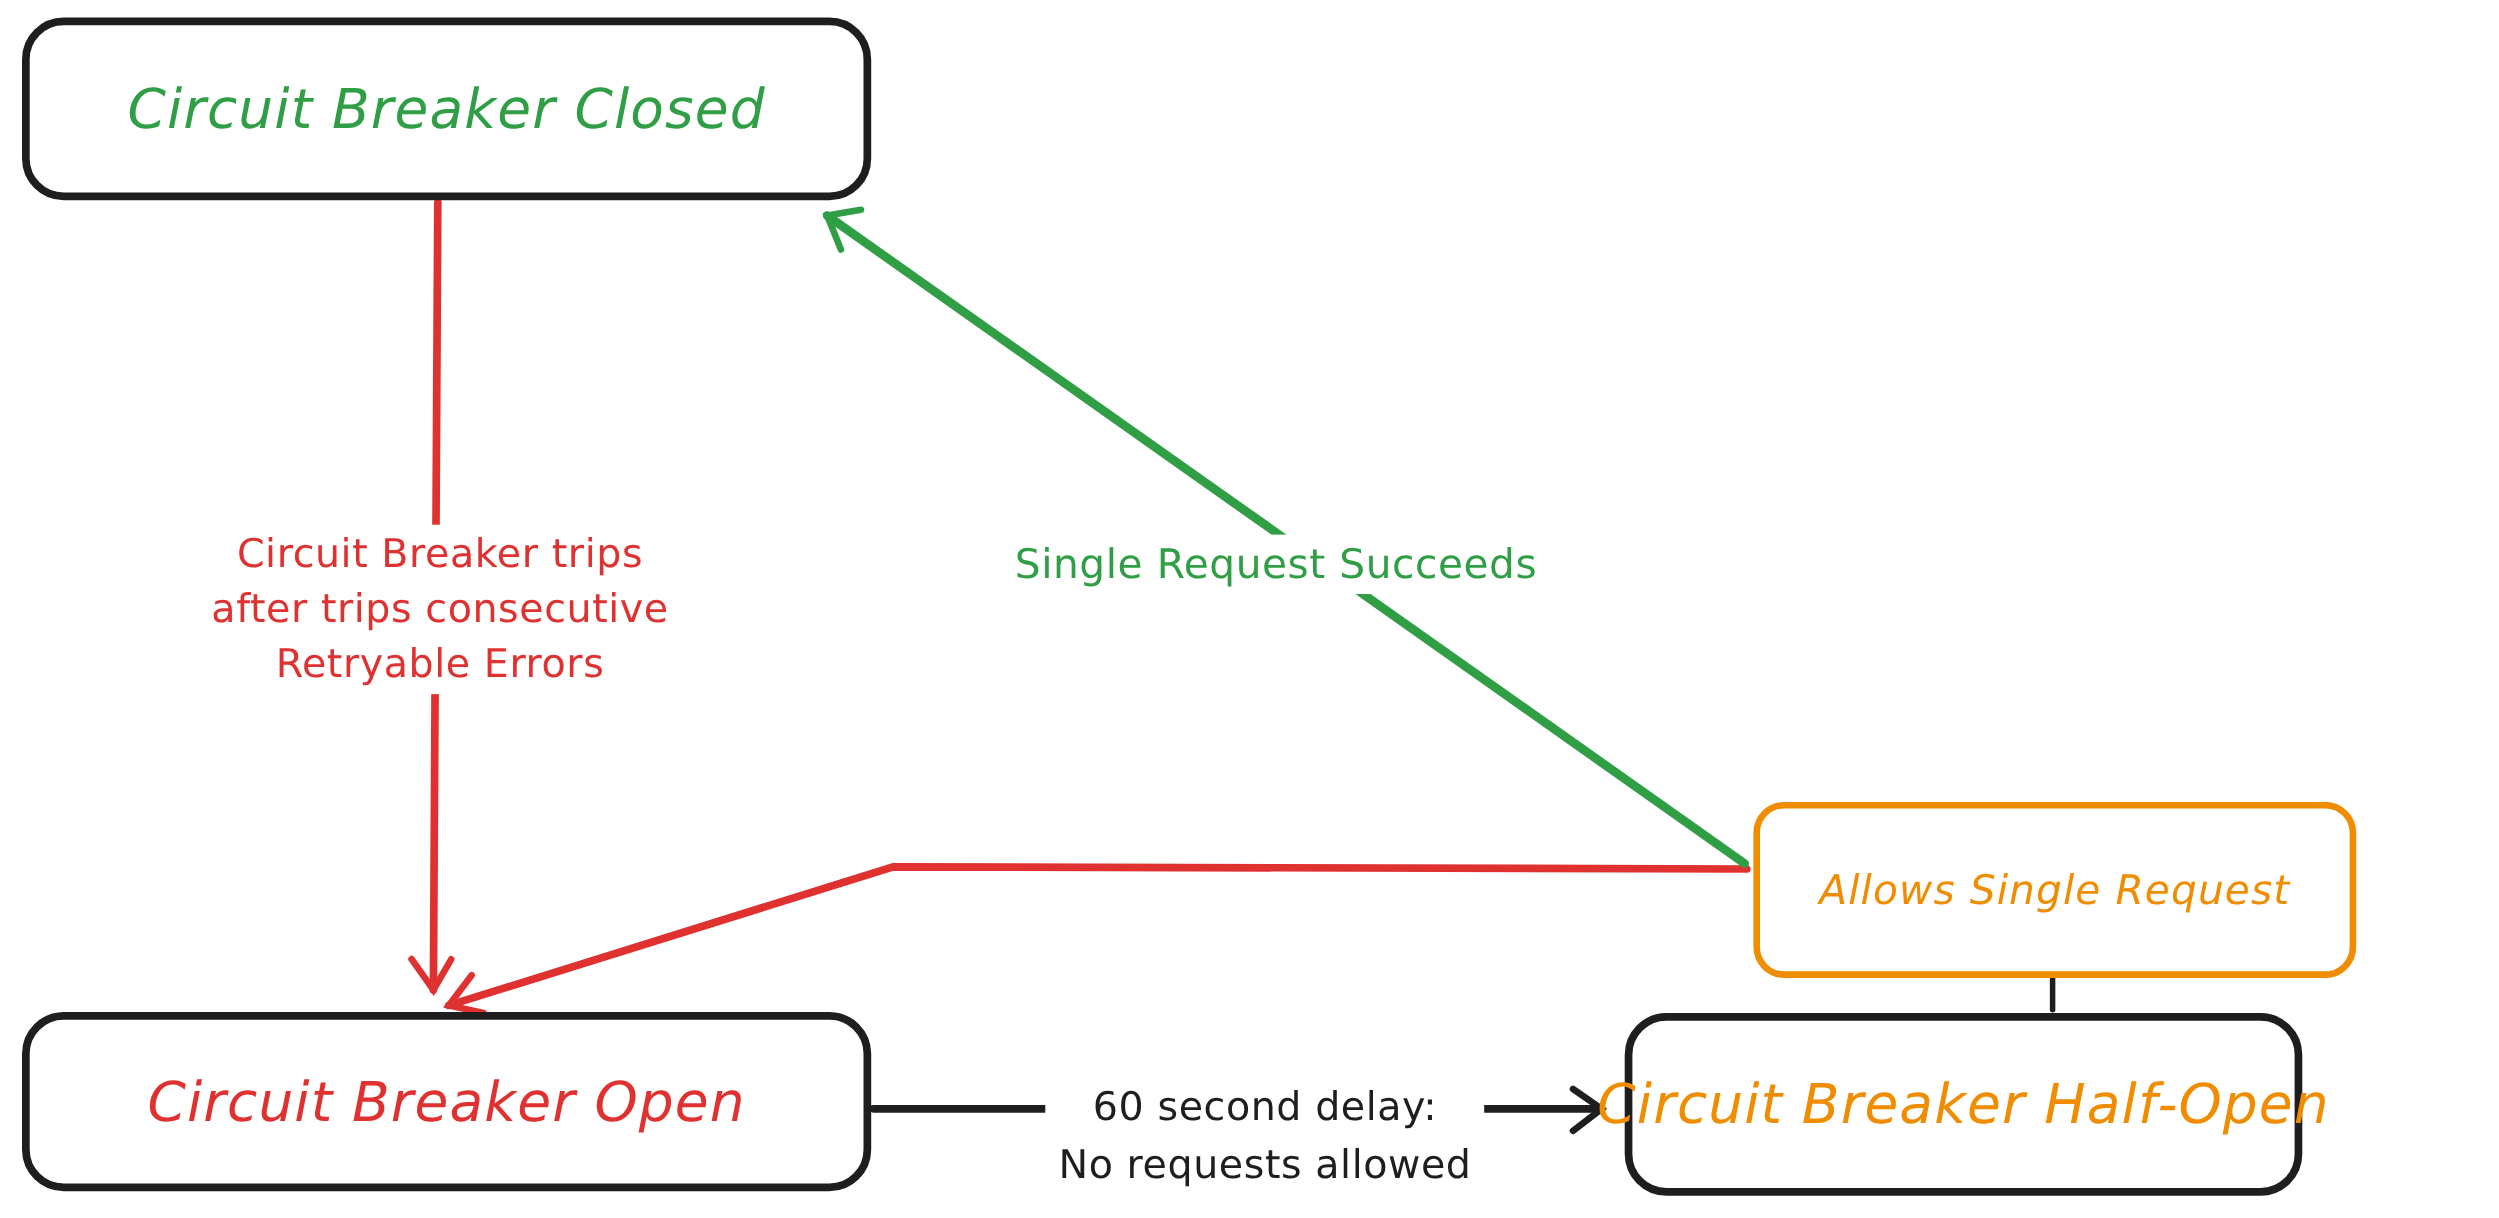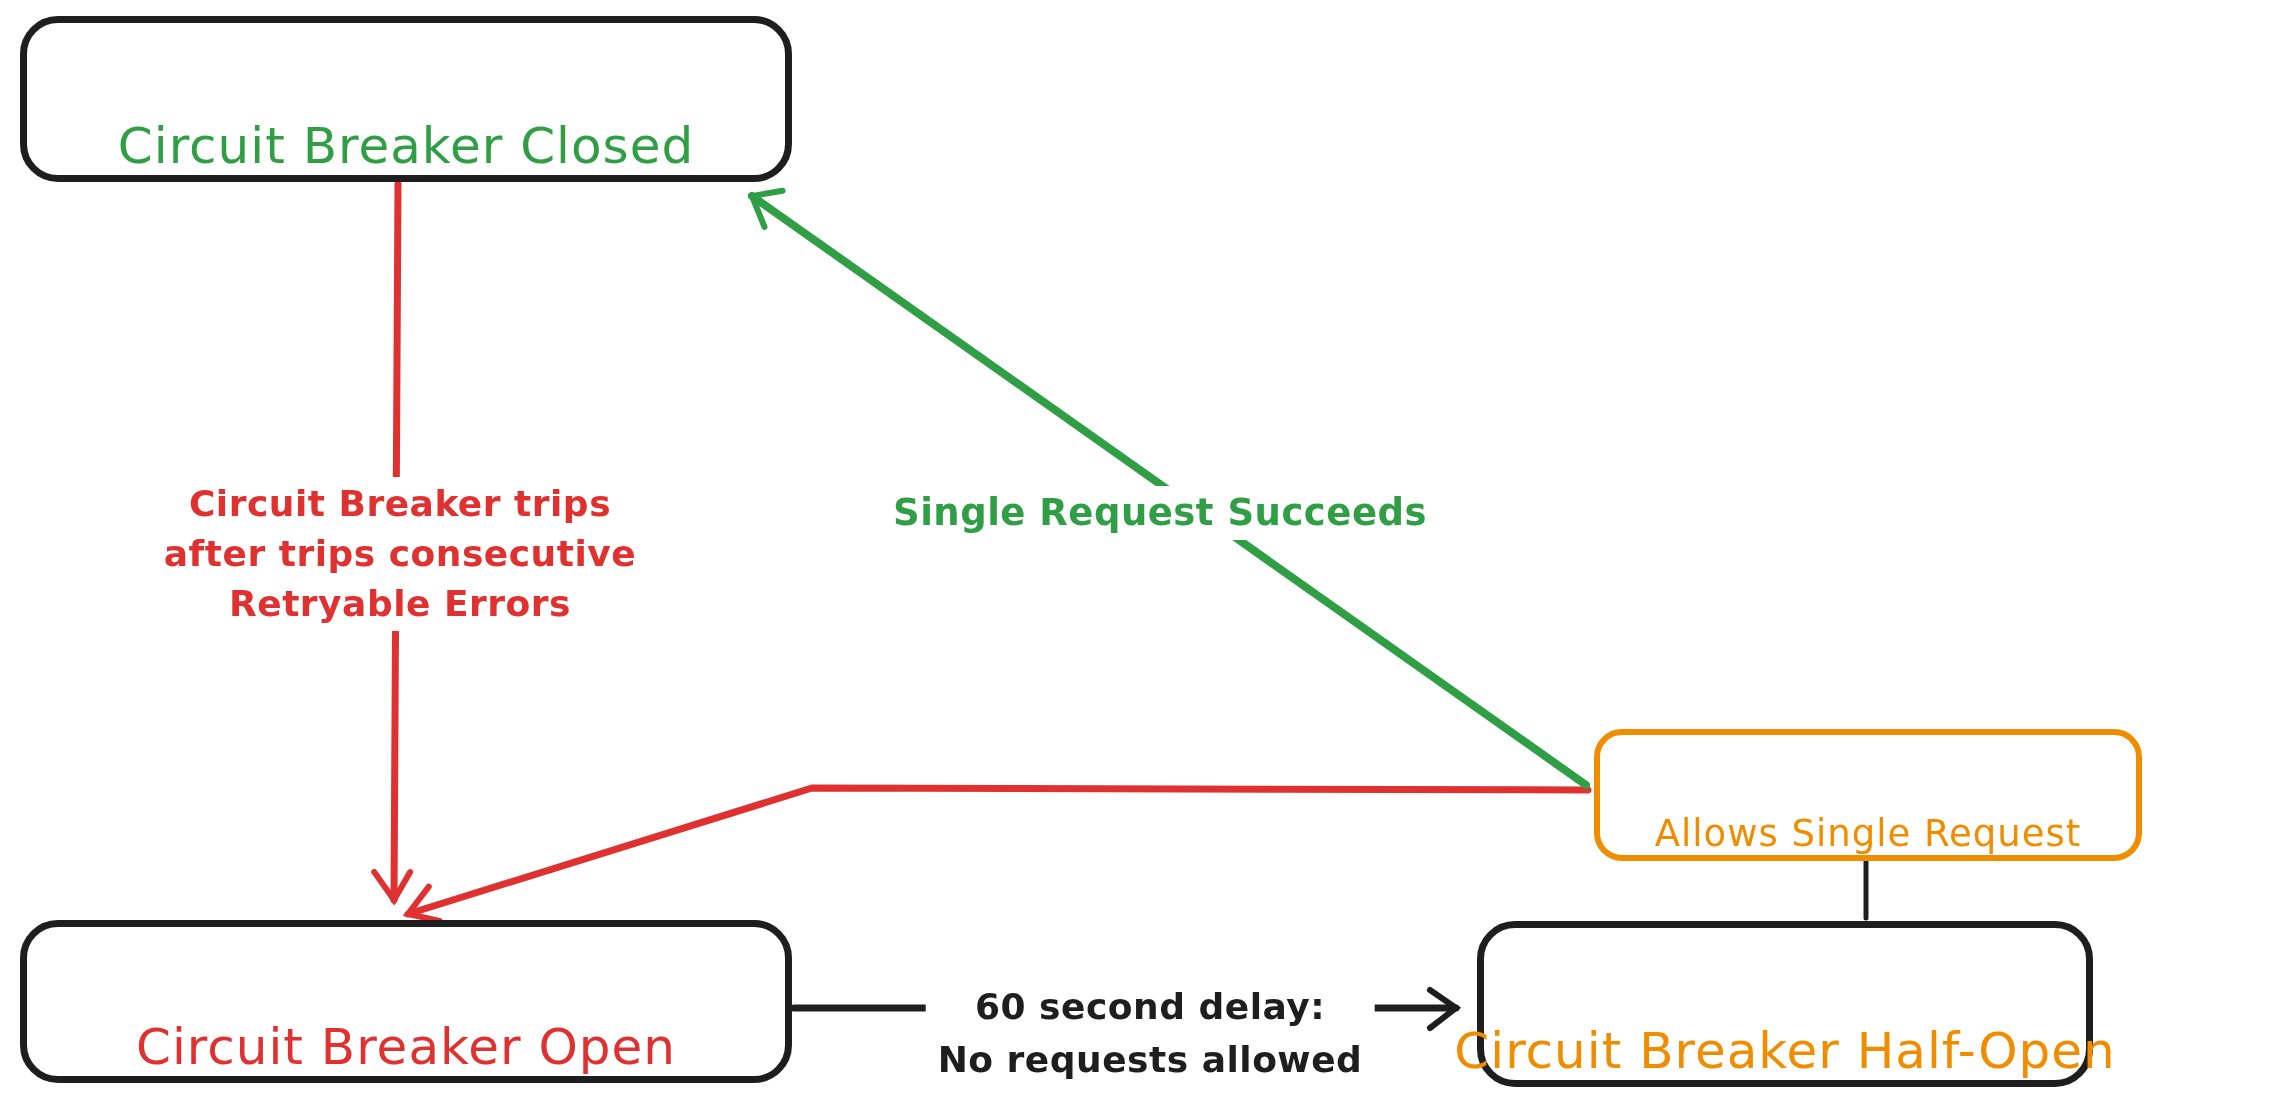--- a/index.html
+++ b/index.html
@@ -22,22 +22,23 @@
   .stroke-red{stroke:var(--red,#e03131);}
   .stroke-green{stroke:var(--green,#2f9e44);}
   .stroke-ink{stroke:var(--ink,#1e1e1e);}
   .node{
     position:absolute;
     box-sizing:border-box;
     background:var(--background);
     border:7px solid var(--ink);
     border-radius:38px;
     display:flex;
-    align-items:flex-end;
+    align-items:center;
     justify-content:center;
+    font-style:italic;
   }
   .node-orange{border:6px solid var(--orange);border-radius:28px;}
   .node-label{
     font-size:50px;
     letter-spacing:1px;
     font-weight:500;
     white-space:nowrap;
   }
   .node-orange .node-label{font-size:37px;font-weight:500;}
   .text-green{color:var(--green);}
@@ -45,21 +46,21 @@
   .text-orange{color:var(--orange);}
   .text-ink{color:var(--ink);}
   .edge-label{
     position:absolute;
     transform:translateX(-50%);
     text-align:center;
     background:var(--background);
     font-size:36px;
     line-height:50px;
     letter-spacing:0.5px;
-    font-weight:700;
+    font-weight:400;
     white-space:nowrap;
     padding:2px 12px;
   }
   .edge-label.two-line{line-height:53px;}
 </style>
 </head>
 <body>
 
 <div class="canvas">
 
@@ -92,21 +93,21 @@
   </div>
 
   <div class="node" style="left:20px;top:920px;width:772px;height:163px;">
     <span class="node-label text-red">Circuit Breaker Open</span>
   </div>
 
   <div class="node" style="left:1477px;top:921px;width:616px;height:166px;">
     <span class="node-label text-orange">Circuit Breaker Half-Open</span>
   </div>
 
-  <div class="node node-orange" style="left:1594px;top:729px;width:548px;height:132px;">
+  <div class="node node-orange" style="left:1594px;top:729px;width:548px;height:160px;">
     <span class="node-label text-orange">Allows Single Request</span>
   </div>
 
   <div class="edge-label text-red" style="left:400px;top:477px;">
     <div>Circuit Breaker trips</div>
     <div>after trips consecutive</div>
     <div>Retryable Errors</div>
   </div>
 
   <div class="edge-label text-green" style="left:1160px;top:462px;font-size:37px;margin-top:24px;">Single Request Succeeds</div>

